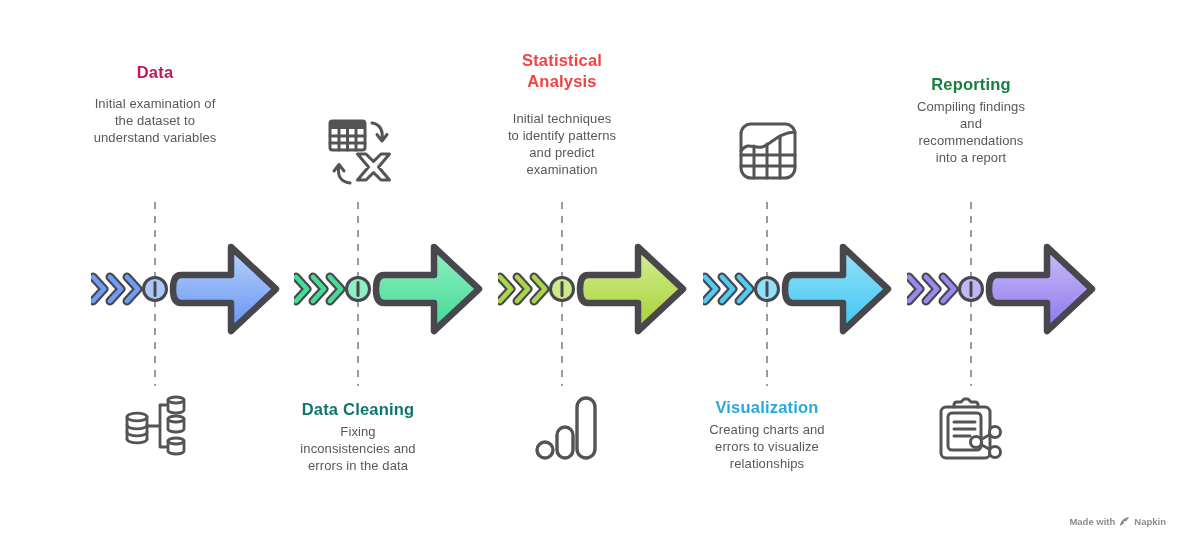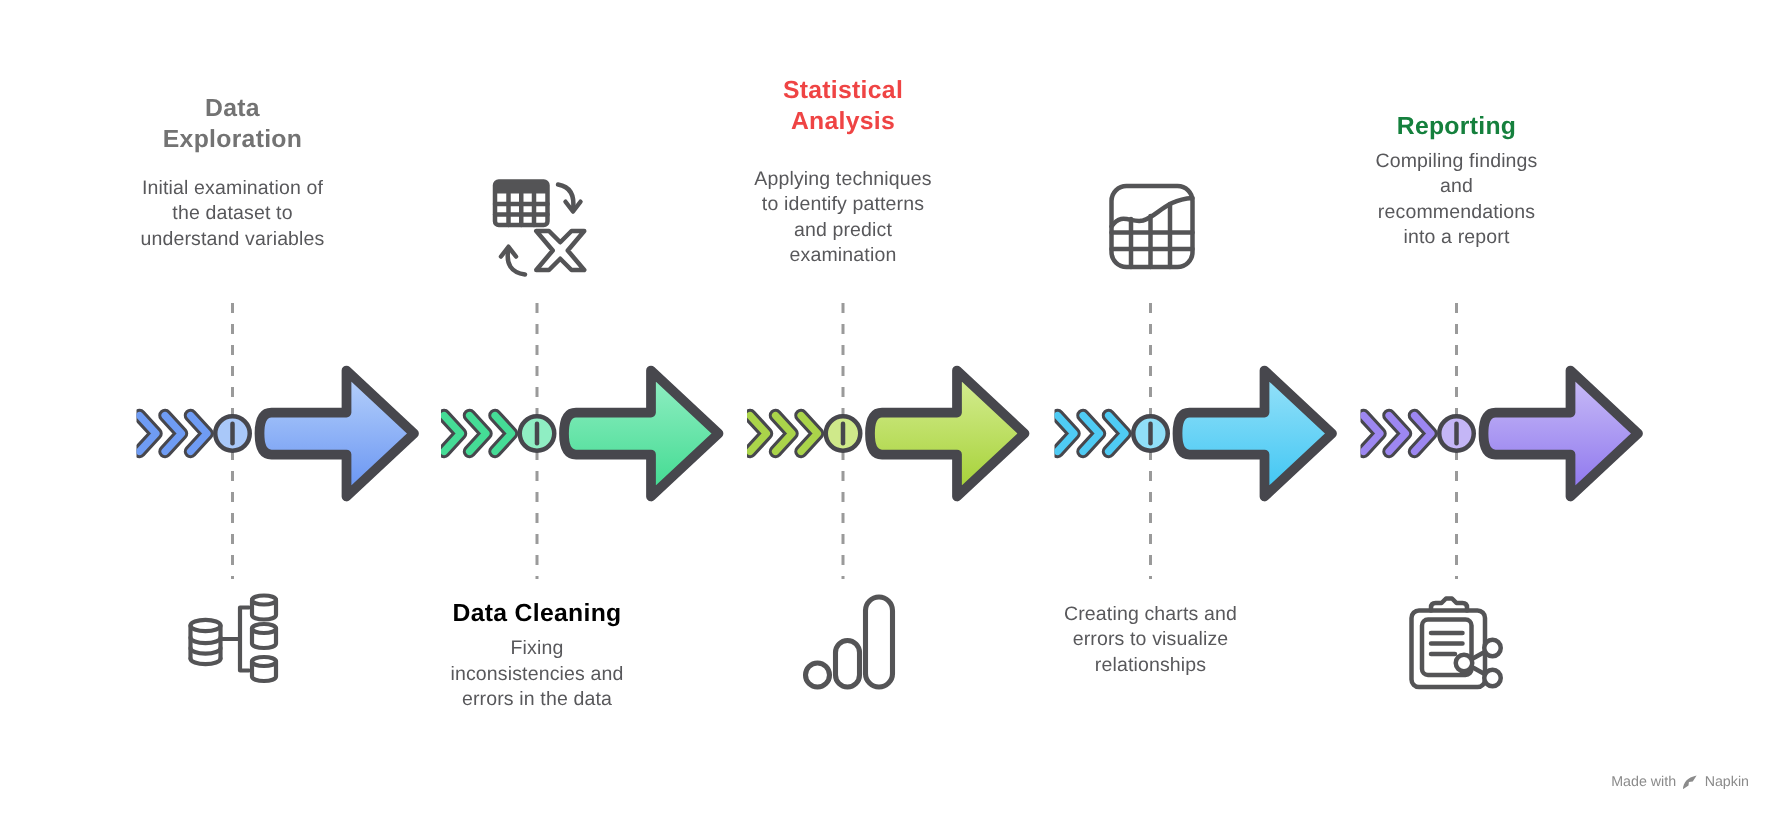--- a/index.html
+++ b/index.html
@@ -27,36 +27,35 @@
   .desc{margin:0;color:#58585b;font-size:13px;font-weight:500;line-height:17px;letter-spacing:.1px;}
   .dline{display:block;}
   .m20{margin-top:12px;} .m18{margin-top:18px;} .m16{margin-top:3px;}
   .icon{position:absolute;z-index:2;}
   .ic{fill:none;stroke:#545456;stroke-width:3;stroke-linecap:round;stroke-linejoin:round;}
   .icf{fill:#545456;stroke:none;}
   .icw{fill:#ffffff;stroke:#545456;stroke-width:3;}
   .watermark{
     position:absolute;right:18px;top:516px;
     display:flex;align-items:center;gap:4px;
-    color:#8b8b8b;font-size:9.5px;font-weight:400;z-index:4;text-align:center;
+    color:#8b8b8b;font-size:9.5px;font-weight:700;z-index:4;text-align:center;
   }
   .wm-icon{width:11px;height:11px;}
 </style>
 </head>
 <body>
 
 <div class="canvas">
 
   <section>
     <div class="dash" style="left:154px"></div>
 
     <div class="textblock" style="left:55px;top:62px">
-      <h3 class="title" style="color:#737373">
+      <h3 class="title" style="color:#be185d">
         <span class="tline">Data</span>
-        <span class="tline">Exploration</span>
       </h3>
       <p class="desc m20">
         <span class="dline">Initial examination of</span>
         <span class="dline">the dataset to</span>
         <span class="dline">understand variables</span>
       </p>
     </div>
 
     <svg class="flow" style="left:91px" viewBox="0 0 190 100">
       <defs>
@@ -95,21 +94,21 @@
         <ellipse cx="52" cy="46" rx="8" ry="3"></ellipse>
           <path d="M44 46 V56 M60 46 V56 M44 56 a8 3 0 0 0 16 0"></path>
       </g>
     </svg>
   </section>
 
   <section>
     <div class="dash" style="left:357px"></div>
 
     <div class="textblock" style="left:258px;top:399px">
-      <h3 class="title" style="color:#000000">
+      <h3 class="title" style="color:#0f766e">
         <span class="tline">Data Cleaning</span>
       </h3>
       <p class="desc m16">
         <span class="dline">Fixing</span>
         <span class="dline">inconsistencies and</span>
         <span class="dline">errors in the data</span>
       </p>
     </div>
 
     <svg class="flow" style="left:294px" viewBox="0 0 190 100">
@@ -151,21 +150,21 @@
 
   <section>
     <div class="dash" style="left:561px"></div>
 
     <div class="textblock" style="left:462px;top:50px">
       <h3 class="title" style="color:#ef4444">
         <span class="tline">Statistical</span>
         <span class="tline">Analysis</span>
       </h3>
       <p class="desc m18">
-        <span class="dline">Applying techniques</span>
+        <span class="dline">Initial techniques</span>
         <span class="dline">to identify patterns</span>
         <span class="dline">and predict</span>
         <span class="dline">examination</span>
       </p>
     </div>
 
     <svg class="flow" style="left:498px" viewBox="0 0 190 100">
       <defs>
         <linearGradient id="ag2" x1="0" y1="0" x2="0" y2="1">
           <stop offset="0" stop-color="#d7ee96"></stop>
@@ -193,20 +192,23 @@
         <rect x="26" y="33" width="16" height="31" rx="8"></rect>
         <rect x="46" y="4" width="18" height="60" rx="9"></rect>
       </g>
     </svg>
   </section>
 
   <section>
     <div class="dash" style="left:766px"></div>
 
     <div class="textblock" style="left:667px;top:397px">
+      <h3 class="title" style="color:#29a8df">
+        <span class="tline">Visualization</span>
+      </h3>
       <p class="desc m16">
         <span class="dline">Creating charts and</span>
         <span class="dline">errors to visualize</span>
         <span class="dline">relationships</span>
       </p>
     </div>
 
     <svg class="flow" style="left:703px" viewBox="0 0 190 100">
       <defs>
         <linearGradient id="ag3" x1="0" y1="0" x2="0" y2="1">

